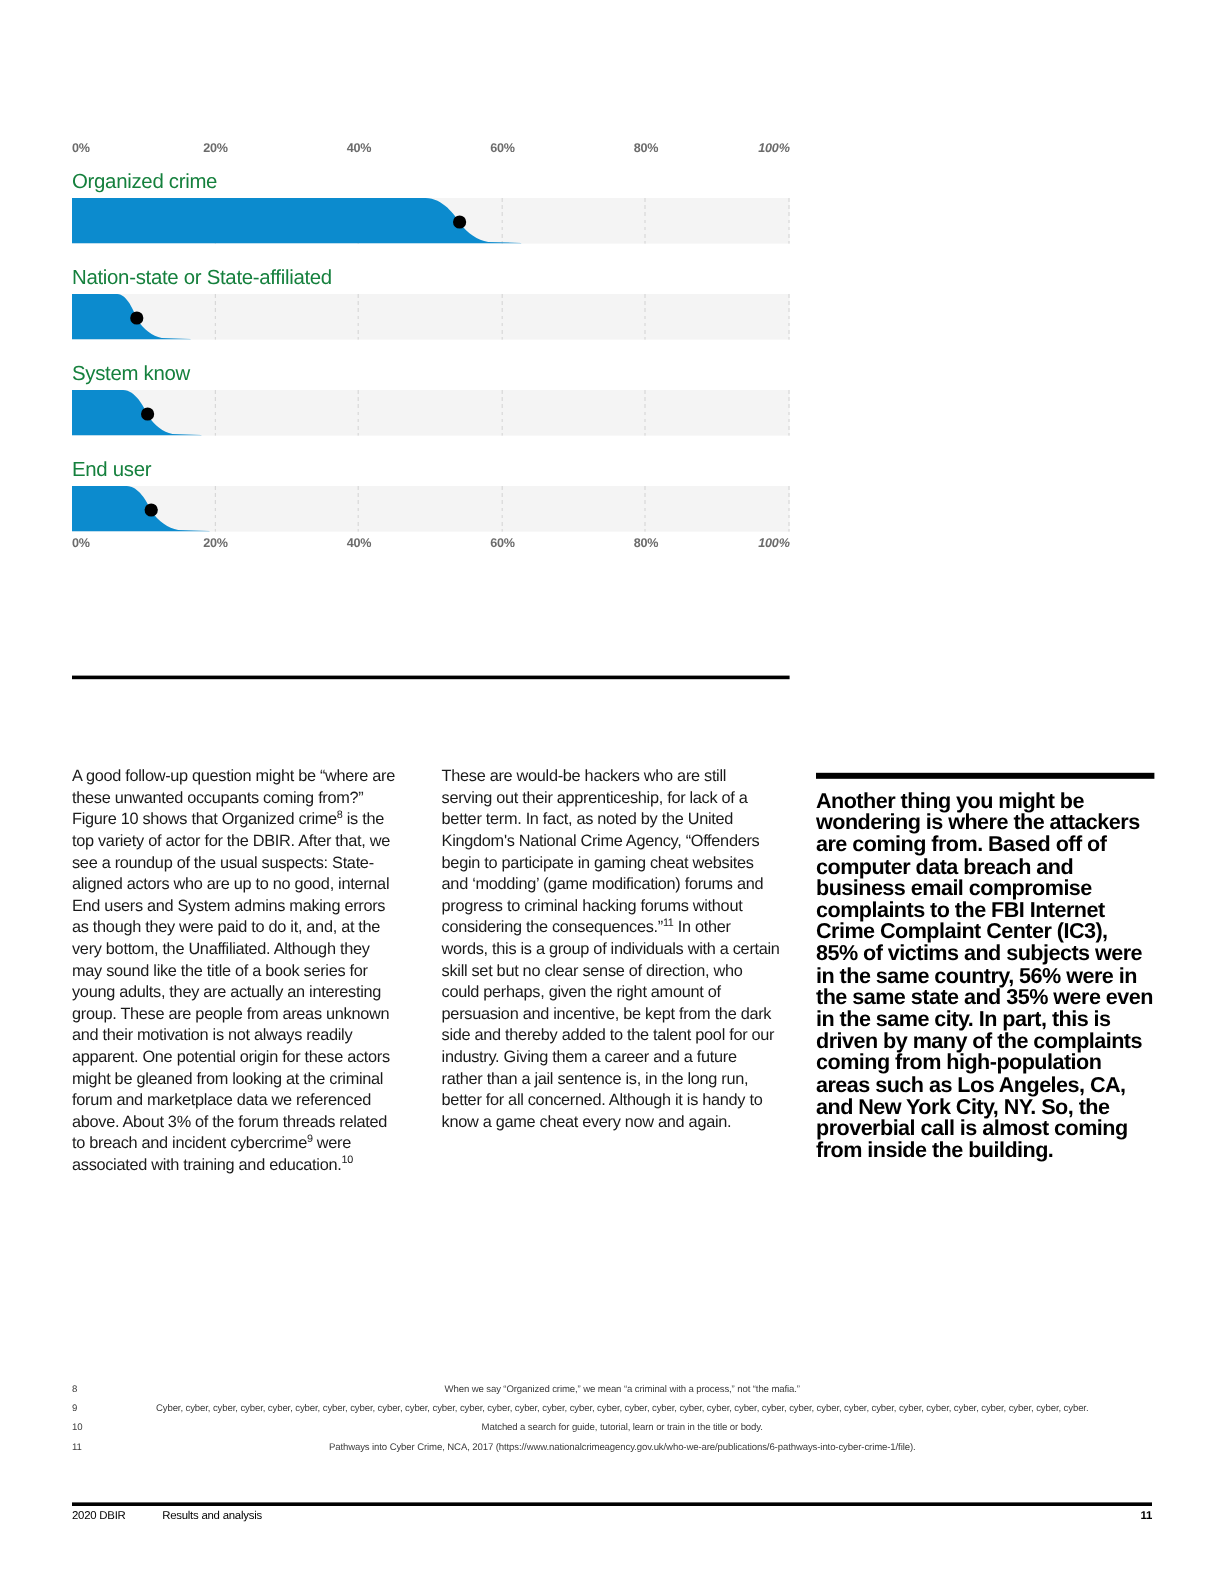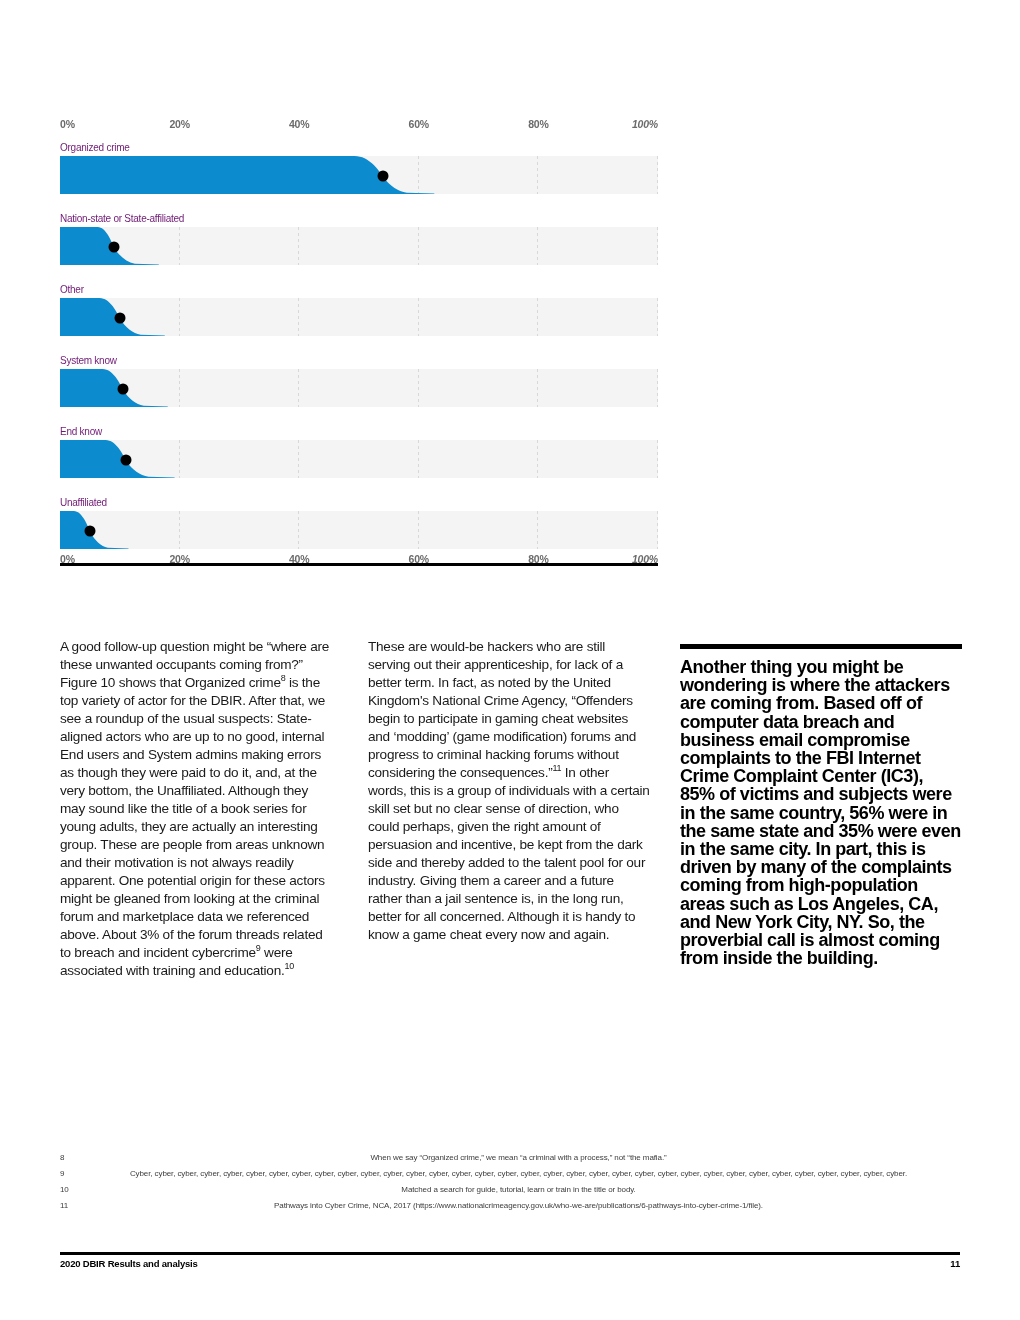--- a/index.html
+++ b/index.html
@@ -42,22 +42,22 @@
     letter-spacing: -0.2px;
     white-space: nowrap;
     transform: translateX(-50%);
     font-weight: 700;
   }
   .axis-tick-label.first { transform: translateX(0); }
   .axis-tick-label.last  { transform: translateX(-100%); font-style: italic; }
 
   .cat-group { position: relative; }
   .cat-label {
-    font-size: 10px;
-    color: #701a75;
+    font-size: 17px;
+    color: #15803d;
     letter-spacing: -0.25px;
     margin-bottom: 3px;
     white-space: nowrap;
   }
   .track {
     position: relative;
     width: 598px;
     background: #f4f4f4;
     overflow: visible;
   }
@@ -178,22 +178,22 @@
     left: 60px;
     top: 1258px;
     width: 900px;
     font-size: 9.5px;
     letter-spacing: -0.2px;
     display: flex;
     justify-content: space-between;
     align-items: baseline;
     color: #000;
   }
-  .footer-left b { font-weight: 700; }
-  .footer-left span.light { font-weight: 700; }
+  .footer-left b { font-weight: 400; }
+  .footer-left span.light { font-weight: 400; margin-left: 28px; }
   .footer-page { font-weight: 700; }
 </style>
 </head>
 <body>
 
 <div class="page">
 
   <div class="chart-block">
     <div class="axis-row" id="axis-top">
         <span class="axis-tick-label first" style="left: 0px;">0%</span>
@@ -230,83 +230,51 @@
             <div class="gridline" style="left: 597px;"></div>
             <div class="dist" style="width: 598px;">
               <svg viewBox="0 0 598 38" preserveAspectRatio="none">
                 <path d="M 0 0 L 37.7 0 C 45.7 0, 51.9 14.4, 53.8 20.9 C 60.1 29.6, 66.8 35.3, 74.8 36.7 L 98.8 37.4 L 98.8 38 L 0 38 Z" fill="#0c8bce"></path>
               </svg>
             </div>
             <div class="dot" style="left: 53.82px; top: 19.76px; background: rgb(0, 0, 0);"></div>
           </div>
         </div>
         <div class="cat-group" style="margin-top: 19px;">
-          <div class="cat-label">Other</div>
-          <div class="track" style="height: 38px;">
-            <div class="gridline" style="left: 118.6px;"></div>
-            <div class="gridline" style="left: 238.2px;"></div>
-            <div class="gridline" style="left: 357.8px;"></div>
-            <div class="gridline" style="left: 477.4px;"></div>
-            <div class="gridline" style="left: 597px;"></div>
-            <div class="dist" style="width: 598px;">
-              <svg viewBox="0 0 598 38" preserveAspectRatio="none">
-                <path d="M 0 0 L 39.6 0 C 49.7 0, 57.4 14.4, 59.8 20.9 C 66.1 29.6, 72.8 35.3, 80.7 36.7 L 104.8 37.4 L 104.8 38 L 0 38 Z" fill="#0c8bce"></path>
-              </svg>
-            </div>
-            <div class="dot" style="left: 59.8px; top: 19.76px; background: rgb(0, 0, 0);"></div>
-          </div>
-        </div>
-        <div class="cat-group" style="margin-top: 19px;">
           <div class="cat-label">System know</div>
           <div class="track" style="height: 38px;">
             <div class="gridline" style="left: 118.6px;"></div>
             <div class="gridline" style="left: 238.2px;"></div>
             <div class="gridline" style="left: 357.8px;"></div>
             <div class="gridline" style="left: 477.4px;"></div>
             <div class="gridline" style="left: 597px;"></div>
             <div class="dist" style="width: 598px;">
               <svg viewBox="0 0 598 38" preserveAspectRatio="none">
                 <path d="M 0 0 L 42.6 0 C 52.7 0, 60.4 14.4, 62.8 20.9 C 69.1 29.6, 75.8 35.3, 83.7 36.7 L 107.8 37.4 L 107.8 38 L 0 38 Z" fill="#0c8bce"></path>
               </svg>
             </div>
             <div class="dot" style="left: 62.79px; top: 19.76px; background: rgb(0, 0, 0);"></div>
           </div>
         </div>
         <div class="cat-group" style="margin-top: 19px;">
-          <div class="cat-label">End know</div>
+          <div class="cat-label">End user</div>
           <div class="track" style="height: 38px;">
             <div class="gridline" style="left: 118.6px;"></div>
             <div class="gridline" style="left: 238.2px;"></div>
             <div class="gridline" style="left: 357.8px;"></div>
             <div class="gridline" style="left: 477.4px;"></div>
             <div class="gridline" style="left: 597px;"></div>
             <div class="dist" style="width: 598px;">
               <svg viewBox="0 0 598 38" preserveAspectRatio="none">
                 <path d="M 0 0 L 45.6 0 C 55.7 0, 63.4 14.4, 65.8 20.9 C 72.6 29.6, 79.9 35.3, 88.5 36.7 L 114.6 37.4 L 114.6 38 L 0 38 Z" fill="#0c8bce"></path>
               </svg>
             </div>
             <div class="dot" style="left: 65.78px; top: 19.76px; background: rgb(0, 0, 0);"></div>
           </div>
         </div>
-        <div class="cat-group" style="margin-top: 19px;">
-          <div class="cat-label">Unaffiliated</div>
-          <div class="track" style="height: 38px;">
-            <div class="gridline" style="left: 118.6px;"></div>
-            <div class="gridline" style="left: 238.2px;"></div>
-            <div class="gridline" style="left: 357.8px;"></div>
-            <div class="gridline" style="left: 477.4px;"></div>
-            <div class="gridline" style="left: 597px;"></div>
-            <div class="dist" style="width: 598px;">
-              <svg viewBox="0 0 598 38" preserveAspectRatio="none">
-                <path d="M 0 0 L 13.8 0 C 21.8 0, 28.0 14.4, 29.9 20.9 C 35.3 29.6, 41.0 35.3, 47.8 36.7 L 68.5 37.4 L 68.5 38 L 0 38 Z" fill="#0c8bce"></path>
-              </svg>
-            </div>
-            <div class="dot" style="left: 29.9px; top: 19.76px; background: rgb(0, 0, 0);"></div>
-          </div>
-        </div>
       </div>
     <div class="axis-row" id="axis-bottom" style="margin-top:4px;">
         <span class="axis-tick-label first" style="left: 0px;">0%</span>
         <span class="axis-tick-label" style="left: 119.6px;">20%</span>
         <span class="axis-tick-label" style="left: 239.2px;">40%</span>
         <span class="axis-tick-label" style="left: 358.8px;">60%</span>
         <span class="axis-tick-label" style="left: 478.4px;">80%</span>
         <span class="axis-tick-label last" style="left: 598px;">100%</span>
       </div>
   </div>

